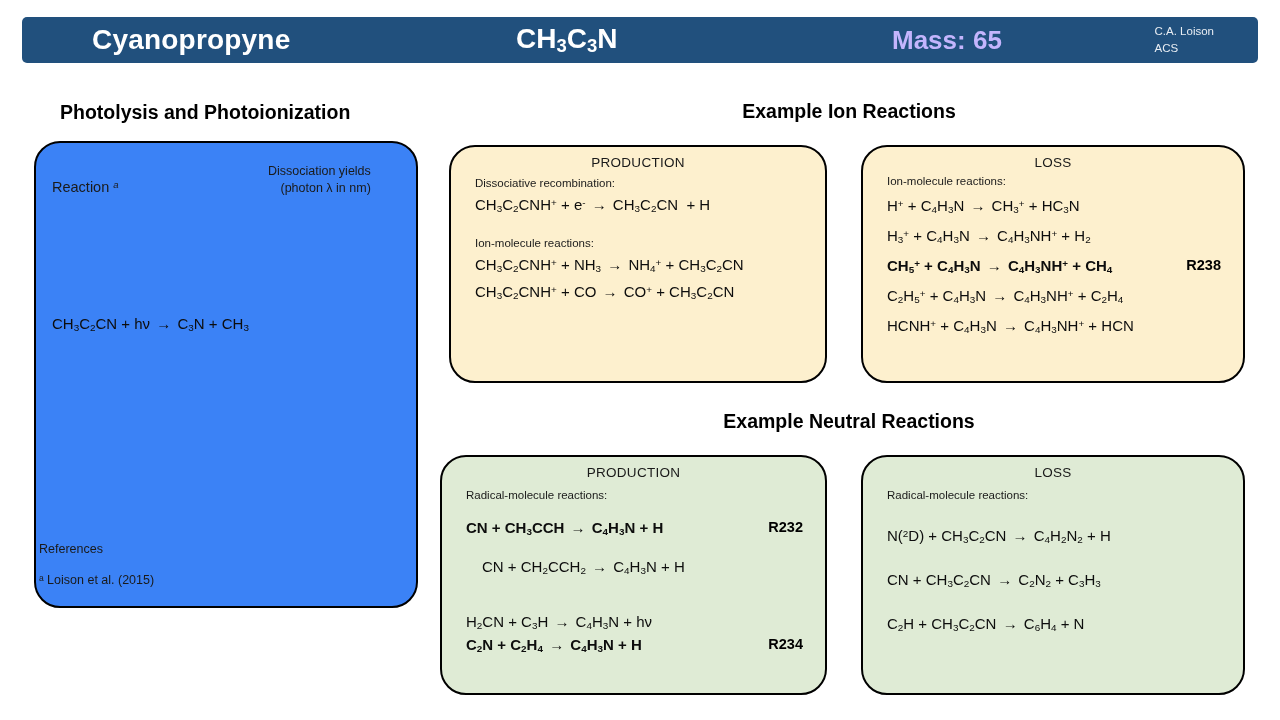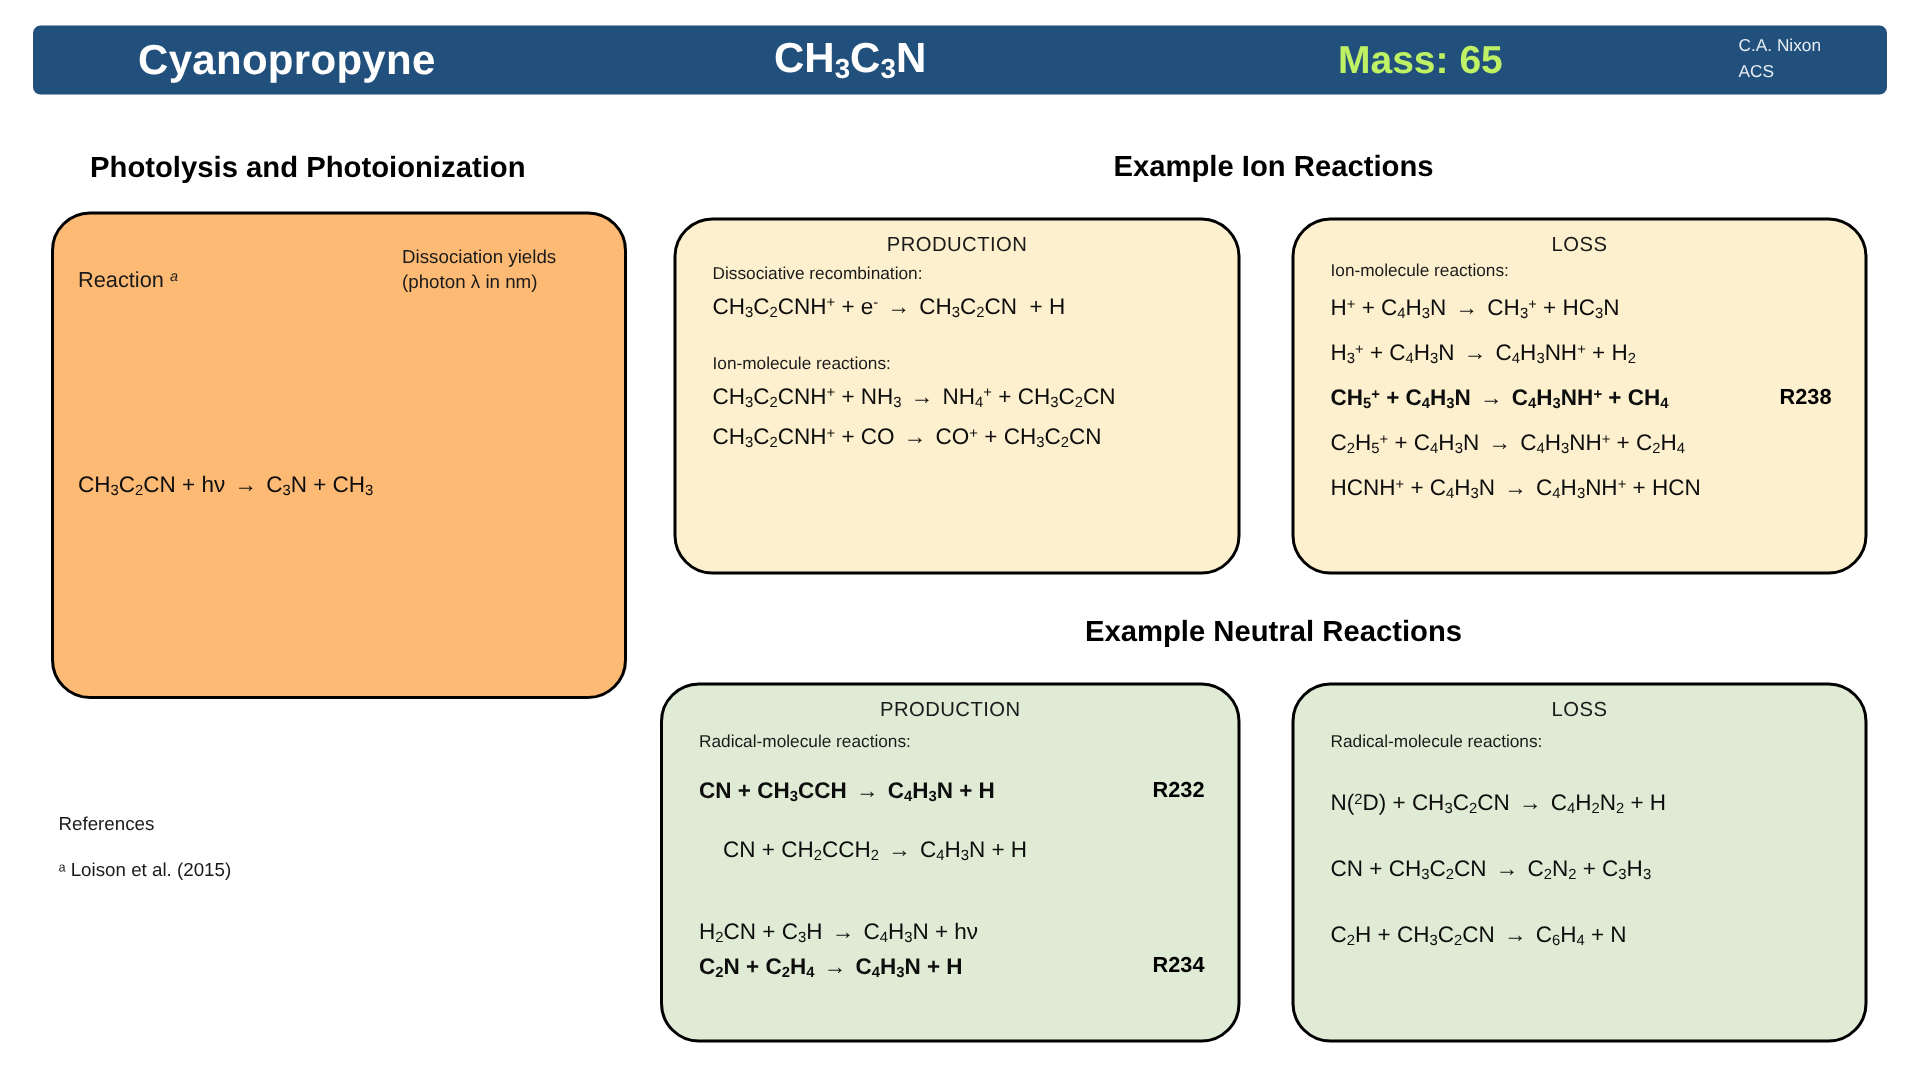--- a/index.html
+++ b/index.html
@@ -32,21 +32,21 @@
   .hdr-formula {
     position: absolute; left: 494px; top: 50%;
     transform: translateY(-50%);
     color: #ffffff;
     font-size: 28px; font-weight: bold;
     white-space: nowrap;
   }
   .hdr-mass {
     position: absolute; left: 870px; top: 50%;
     transform: translateY(-50%);
-    color: #bef264;
+    color: #c4b5fd;
     font-size: 26px; font-weight: bold;
     white-space: nowrap;
   }
   .hdr-credit {
     position: absolute; right: 44px; top: 50%;
     transform: translateY(-50%);
     color: #E8EDF3;
     font-size: 11.5px;
     line-height: 1.45;
     text-align: left;
@@ -71,22 +71,23 @@
                    padding-left: 362px; }
 
   
   .box {
     position: absolute;
     border: 2.5px solid #000000;
     border-radius: 26px;
   }
   #box-photolysis {
     left: 34px; top: 141px;
-    width: 384px; height: 325px;
-    background: #fdba74;
+    width: 384px; height: 467px;
+    background: #3b82f6;
+    text-align: right;
   }
   #box-ion-production {
     left: 449px; top: 145px;
     width: 378px; height: 238px;
     background: #FDF0CE;
   }
   #box-ion-loss {
     left: 861px; top: 145px;
     width: 384px; height: 238px;
     background: #FDF0CE;
@@ -166,21 +167,21 @@
 </head>
 <body>
 
 <div class="page">
 
   <div class="header-bar">
     <div class="hdr-title">Cyanopropyne</div>
     <div class="hdr-formula">CH<sub>3</sub>C<sub>3</sub>N</div>
     <div class="hdr-mass">Mass: 65</div>
     <div class="hdr-credit">
-      <div>C.A. Nixon</div>
+      <div>C.A. Loison</div>
       <div>ACS</div>
     </div>
   </div>
 
   <div class="sec-heading" id="heading-photolysis">Photolysis and Photoionization</div>
   <div class="sec-heading" id="heading-neutral">Example Neutral Reactions</div>
   <div class="sec-heading" id="heading-ion">Example Ion Reactions</div>
 
   <div class="box" id="box-photolysis">
     <div class="yield-note">

